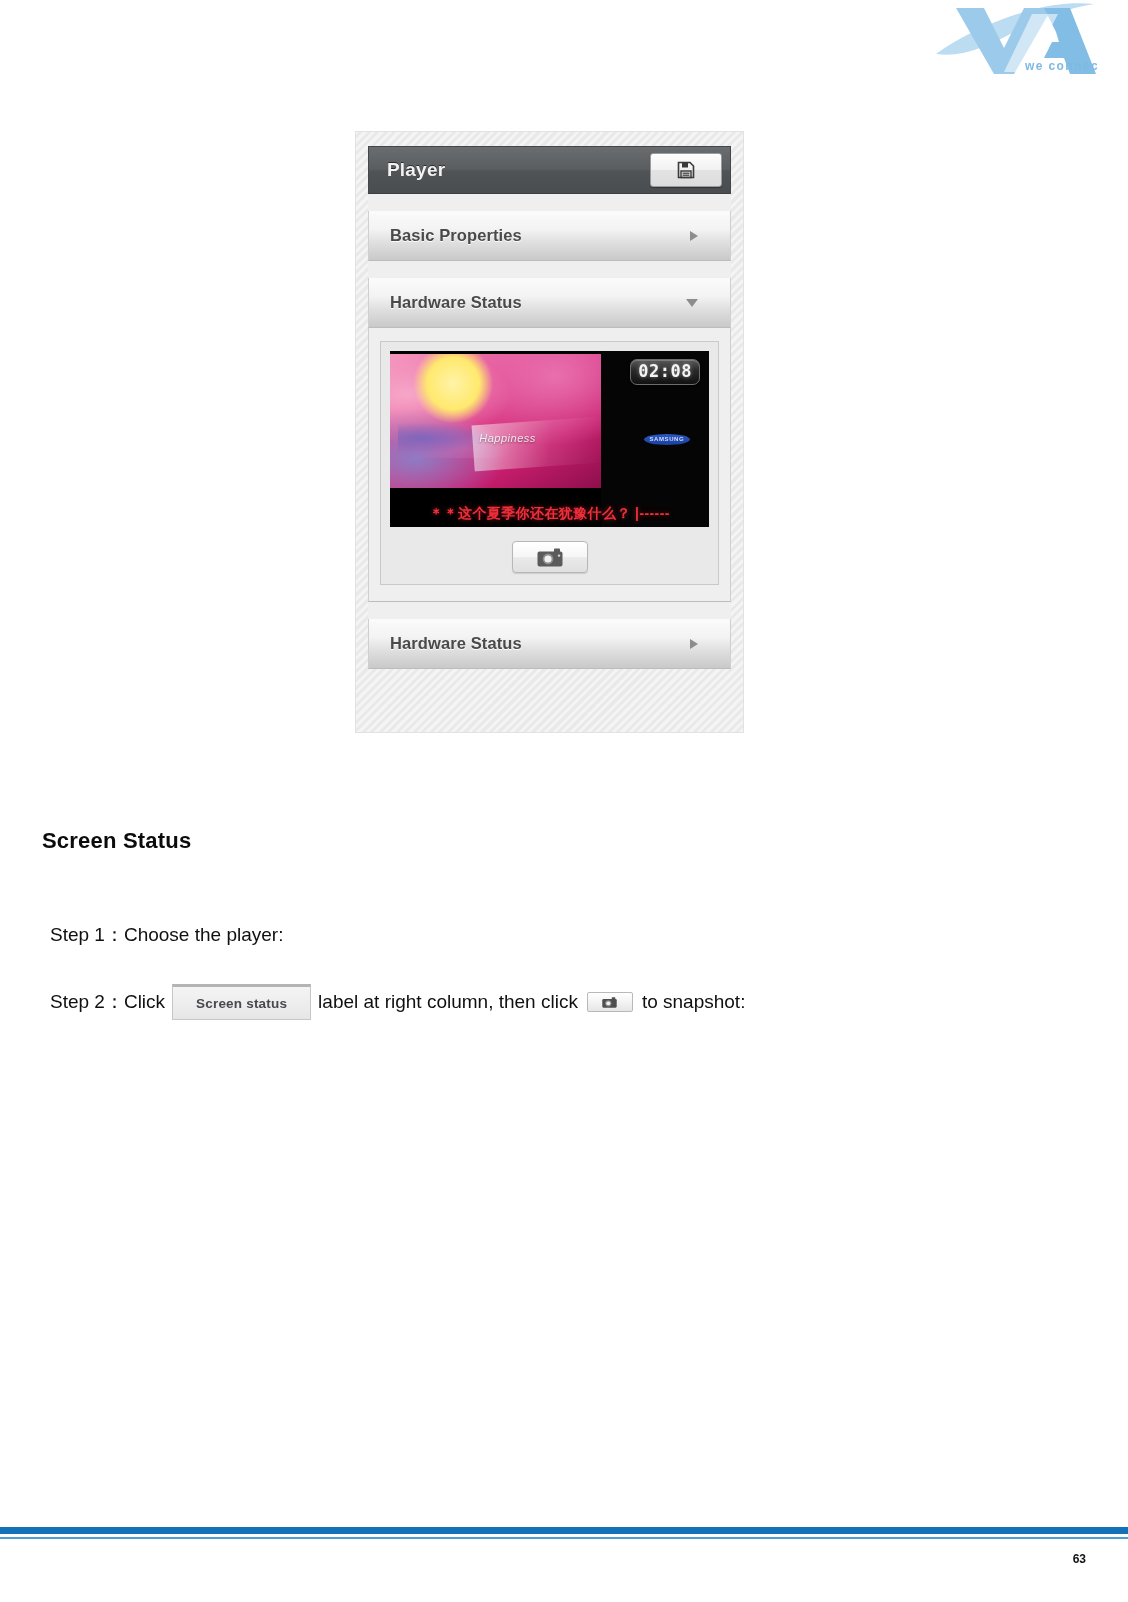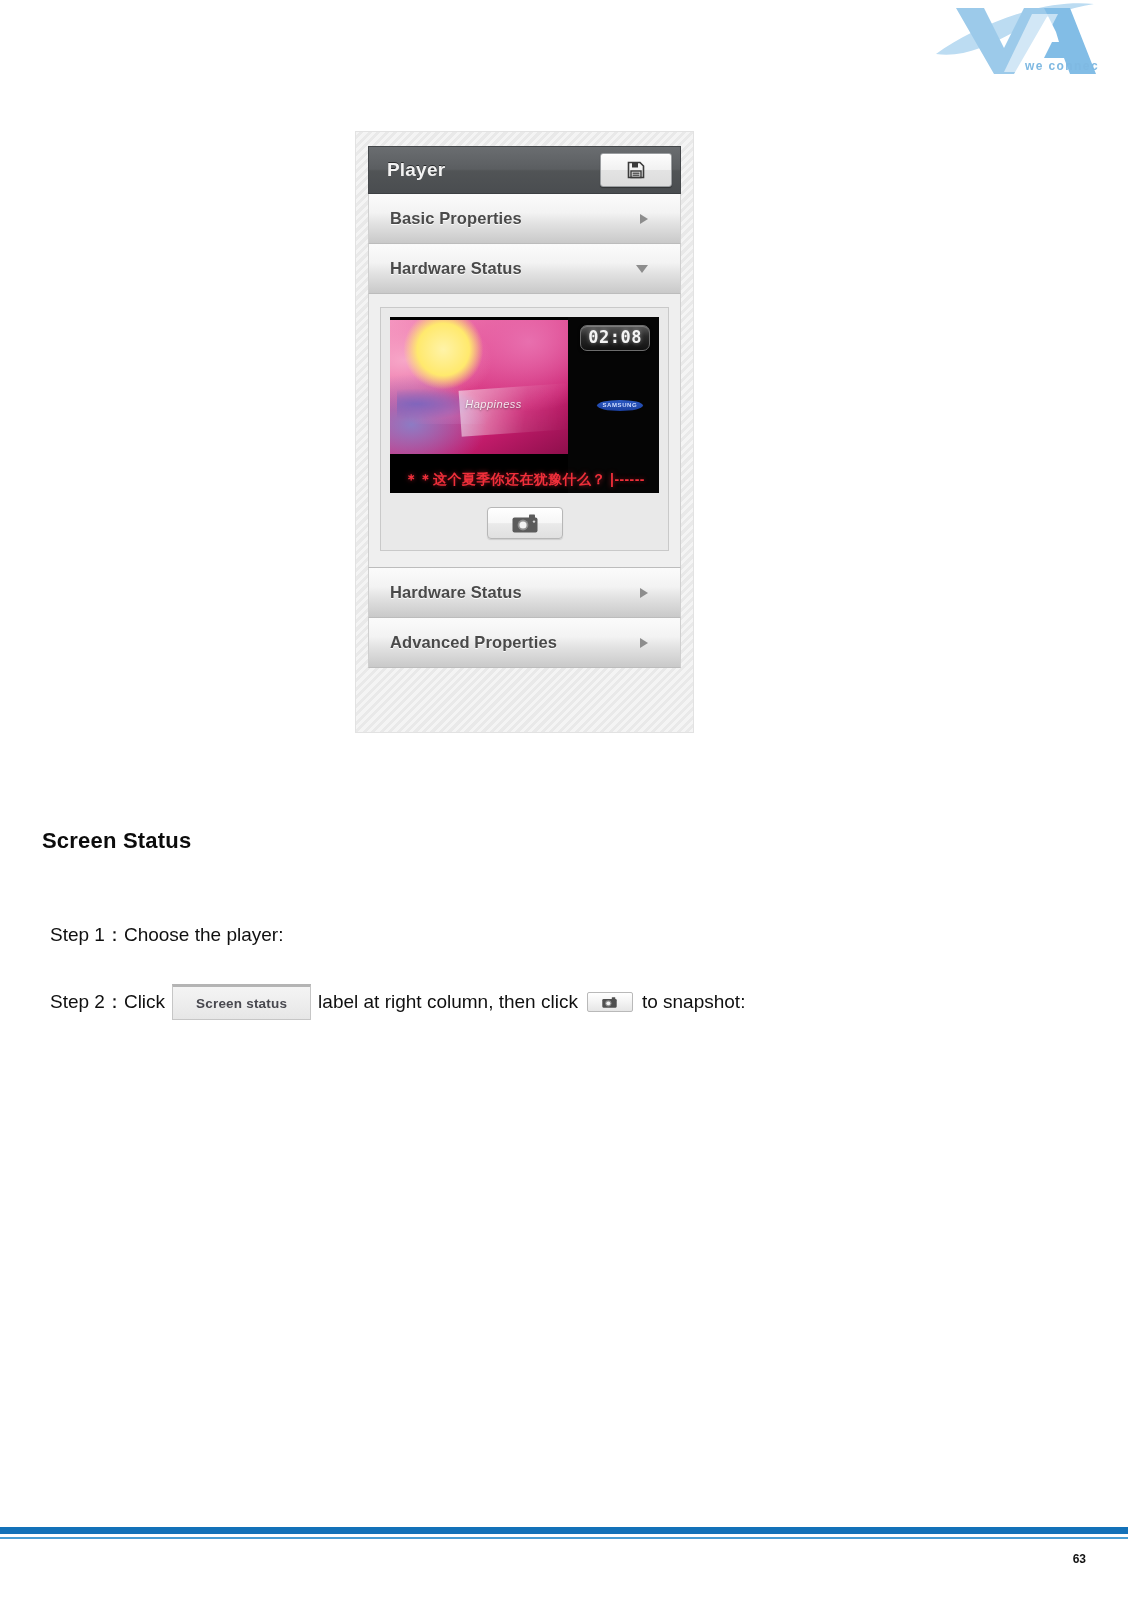--- a/index.html
+++ b/index.html
@@ -29,21 +29,21 @@
     width: 170px;
     height: 78px;
   }
   .logo-wrap svg { display: block; }
 
   
   .figure {
     position: absolute;
     left: 355px;
     top: 131px;
-    width: 339px;
+    width: 389px;
     height: 602px;
     background:
       repeating-linear-gradient(
         -45deg,
         #f4f4f4 0px, #f4f4f4 3px,
         #e9e9e9 3px, #e9e9e9 6px);
     border: 1px solid #e2e2e2;
     box-sizing: border-box;
     padding: 14px 12px 14px 12px;
   }
@@ -90,20 +90,21 @@
     position: relative;
     height: 50px;
     border-bottom: 1px solid #bcbcbc;
     border-left: 1px solid #cfcfcf;
     border-right: 1px solid #cfcfcf;
     box-sizing: border-box;
     background: linear-gradient(to bottom, #fbfbfb 0%, #f3f3f3 38%, #e2e2e2 60%, #c9c9c9 100%);
     display: flex;
     align-items: center;
     padding: 0 32px 0 21px;
+    margin-top: 17px;
   }
   .acc-label {
     flex: 1;
     font-size: 16.5px;
     font-weight: bold;
     color: #4a4a4a;
     text-shadow: 0 1px 0 rgba(255,255,255,.9);
     letter-spacing: .1px;
   }
   .tri-right {
@@ -392,24 +393,20 @@
 
       </div>
     </div>
 
     <div class="acc-row">
       <span class="acc-label">Hardware Status</span>
       <span class="tri-right"></span>
     </div>
 
 
-    <div class="acc-row">
-      <span class="acc-label">Advanced Properties</span>
-      <span class="tri-right"></span>
-    </div>
 
   </div>
 </div>
 
 <div class="section-heading">Screen Status</div>
 
 <div class="step-line step1">
   <span>Step 1：Choose the player:</span>
 </div>
 

